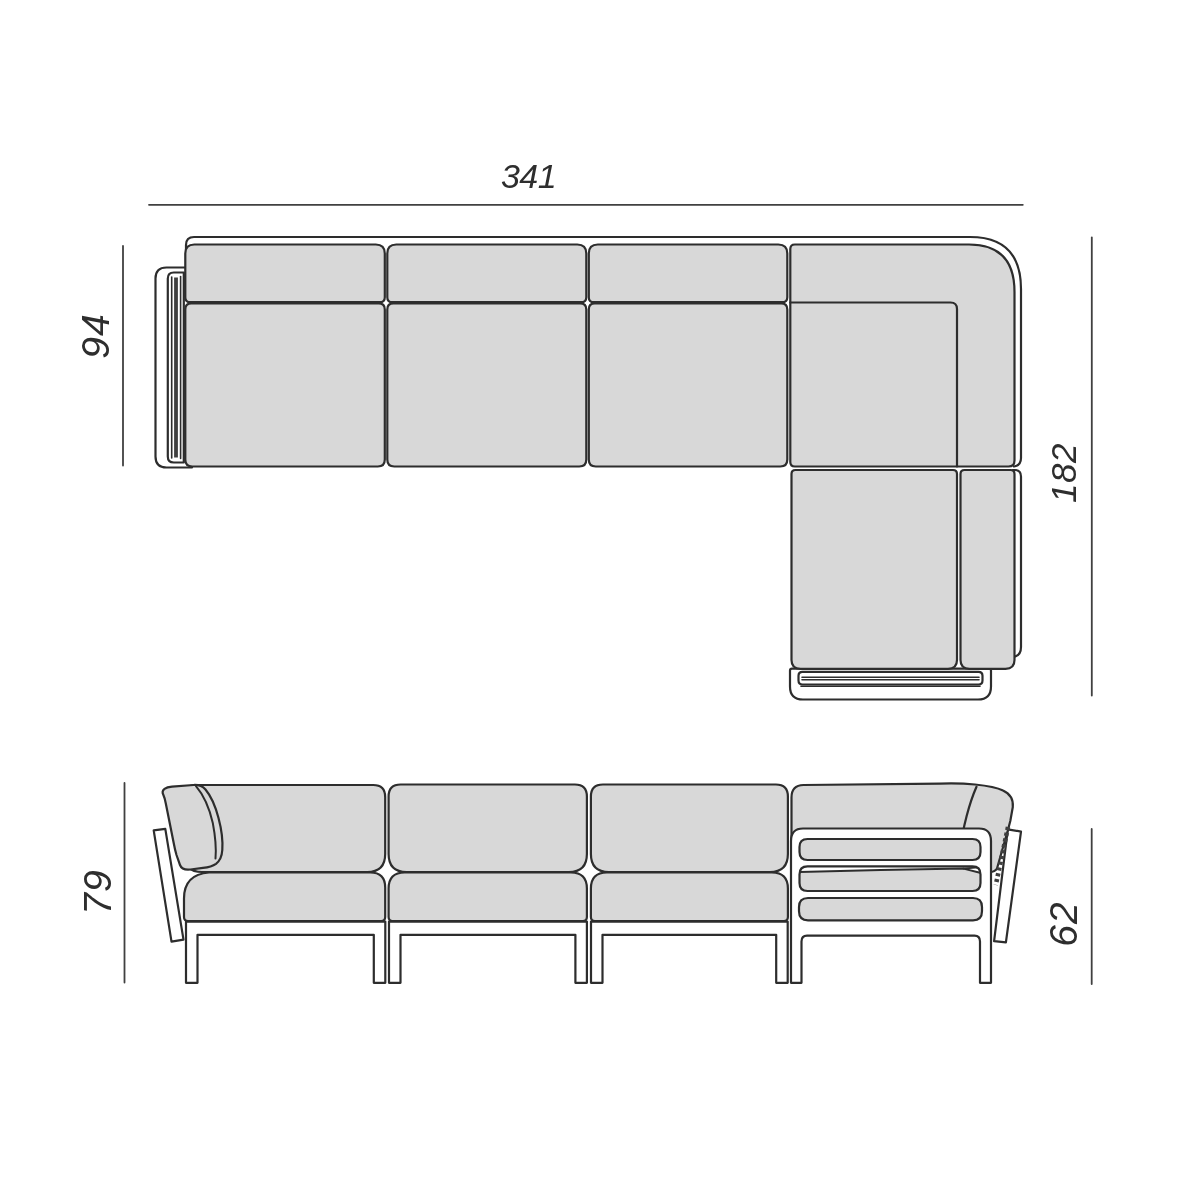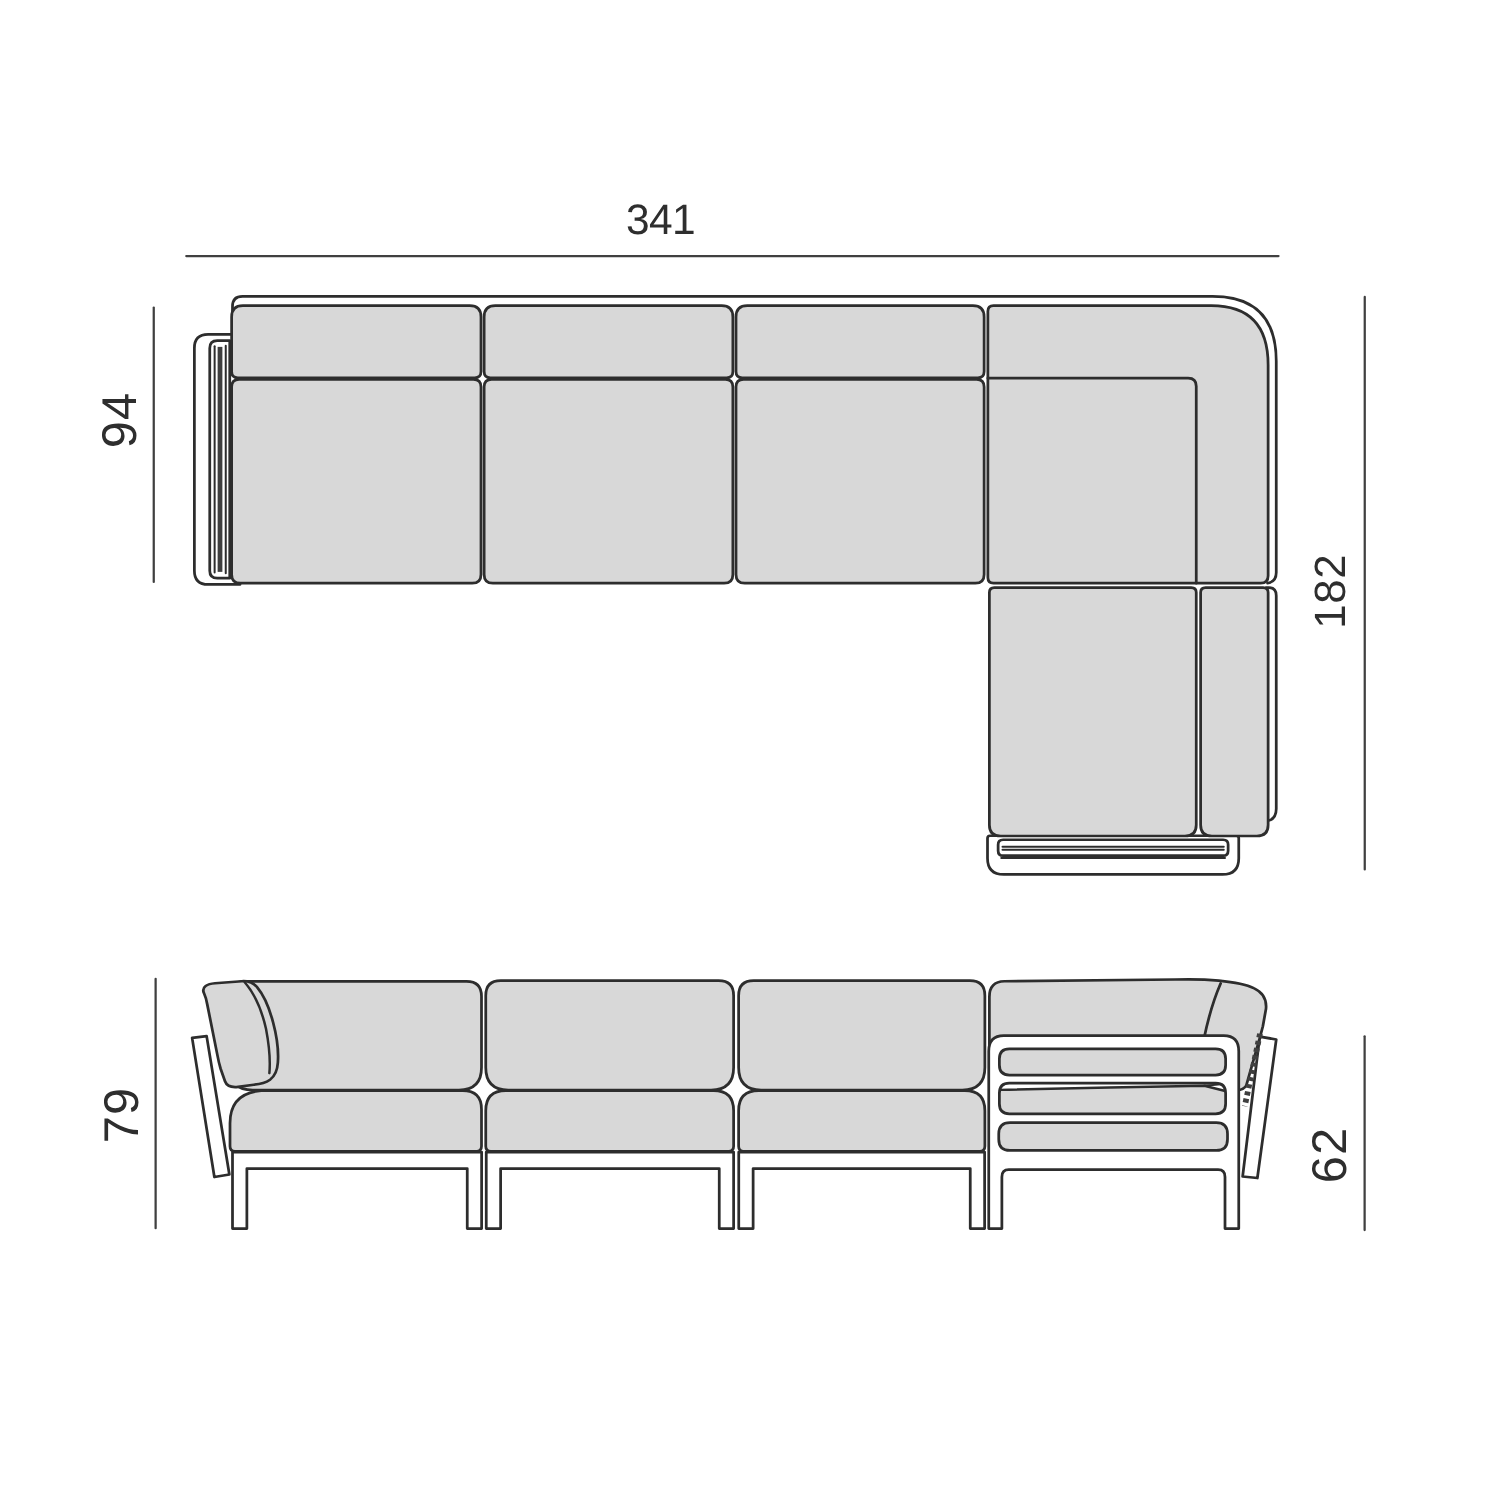--- a/index.html
+++ b/index.html
@@ -1,16 +1,16 @@
 <!DOCTYPE html>
 <html><head>
 <meta charset="utf-8">
 <style>
   html,body{margin:0;padding:0;background:#ffffff;}
-  .wrap{width:1200px;height:1200px;position:relative;background:#fff;}
+  .wrap{width:1200px;height:1200px;position:relative;background:#fff;font-style:italic;}
   text{font-family:"Liberation Sans",sans-serif;fill:#2e2e2e;}
 </style>
 </head>
 <body>
 <div class="wrap">
 <svg width="1200" height="1200" viewBox="0 0 1200 1200" xmlns="http://www.w3.org/2000/svg">
 <rect x="0" y="0" width="1200" height="1200" fill="#ffffff"></rect>
 <g stroke="#2d2d2d" stroke-width="2.2" fill="none" stroke-linejoin="round" stroke-linecap="round">
 
 <path d="M192,267.5 H166.5 Q155.5,267.5 155.5,278.5 V456.5 Q155.5,467.5 166.5,467.5 H192 Z" fill="#ffffff"></path>

